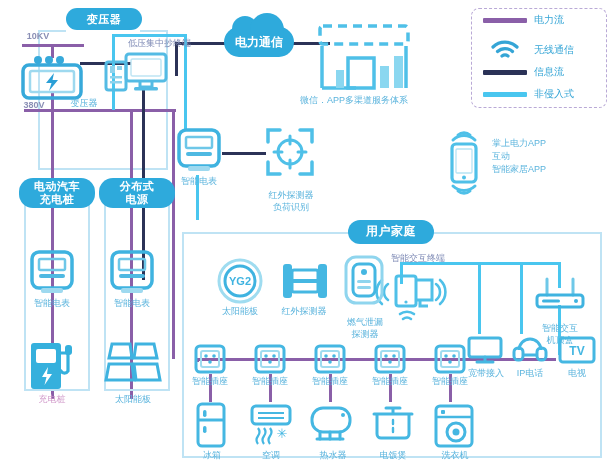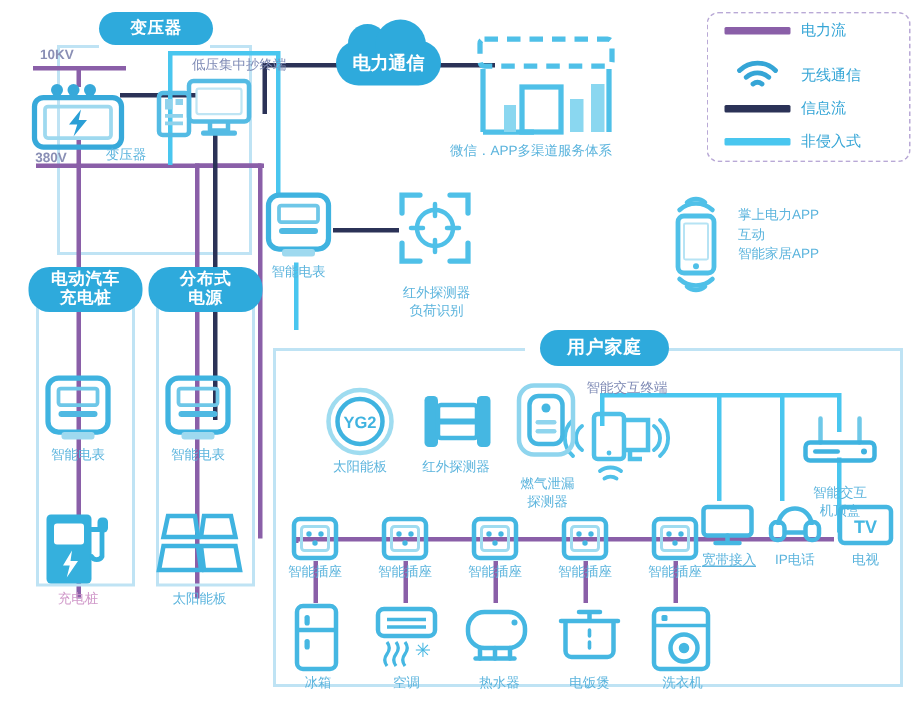--- a/index.html
+++ b/index.html
@@ -291,21 +291,21 @@
     <path d="M6 4 L24 4 L26 18 L3 18 Z" fill="none" stroke="#3fb3e0" stroke-width="3"></path>
     <path d="M30 4 L48 4 L51 18 L28 18 Z" fill="none" stroke="#3fb3e0" stroke-width="3"></path>
     <path d="M3 24 L26 24 L28 40 L0 40 Z" fill="none" stroke="#3fb3e0" stroke-width="3"></path>
     <path d="M28 24 L51 24 L54 40 L30 40 Z" fill="none" stroke="#3fb3e0" stroke-width="3"></path>
   </svg>
 </div>
 <div class="lbl abs" style="left:102px;top:394px;width:62px;">
   <span>太阳能板</span>
 </div>
 
-<div class="pill abs" style="left:360px;top:220px;width:86px;height:24px;font-size:12px;">
+<div class="pill abs" style="left:348px;top:220px;width:86px;height:24px;font-size:12px;">
   <span>用户家庭</span>
 </div>
 
 <div class="lbl abs" style="left:378px;top:253px;width:80px;color:#7e8ab5;">
   <span>智能交互终端</span>
 </div>
 <div class="ic" style="left:376px;top:270px;">
   <svg width="66" height="60" viewBox="0 0 66 60">
     <rect x="20" y="6" width="20" height="30" rx="2.5" fill="none" stroke="#4fc0e8" stroke-width="3"></rect>
     <circle cx="30" cy="32" r="1.6" fill="#4fc0e8"></circle>
@@ -369,21 +369,21 @@
   <span>智能交互
 机顶盒</span>
 </div>
 
 <div class="ic" style="left:467px;top:336px;">
   <svg width="36" height="28" viewBox="0 0 36 28">
     <rect x="2" y="2" width="32" height="19" rx="2.5" fill="none" stroke="#45b7e2" stroke-width="3"></rect>
     <path d="M18 21 L18 26 M10 26 L26 26" stroke="#45b7e2" stroke-width="3" stroke-linecap="round"></path>
   </svg>
 </div>
-<div class="lbl abs" style="left:460px;top:368px;width:52px;text-decoration:underline;">
+<div class="lbl abs" style="left:460px;top:368px;width:52px;">
   <span>宽带接入</span>
 </div>
 
 <div class="ic" style="left:512px;top:336px;">
   <svg width="36" height="28" viewBox="0 0 36 28">
     <path d="M7 14 A11 11 0 0 1 29 14" fill="none" stroke="#45b7e2" stroke-width="3"></path>
     <rect x="2" y="12" width="9" height="12" rx="4" fill="none" stroke="#45b7e2" stroke-width="3"></rect>
     <rect x="25" y="12" width="9" height="12" rx="4" fill="none" stroke="#45b7e2" stroke-width="3"></rect>
     <path d="M11 19 L25 19" stroke="#45b7e2" stroke-width="3"></path>
   </svg>

